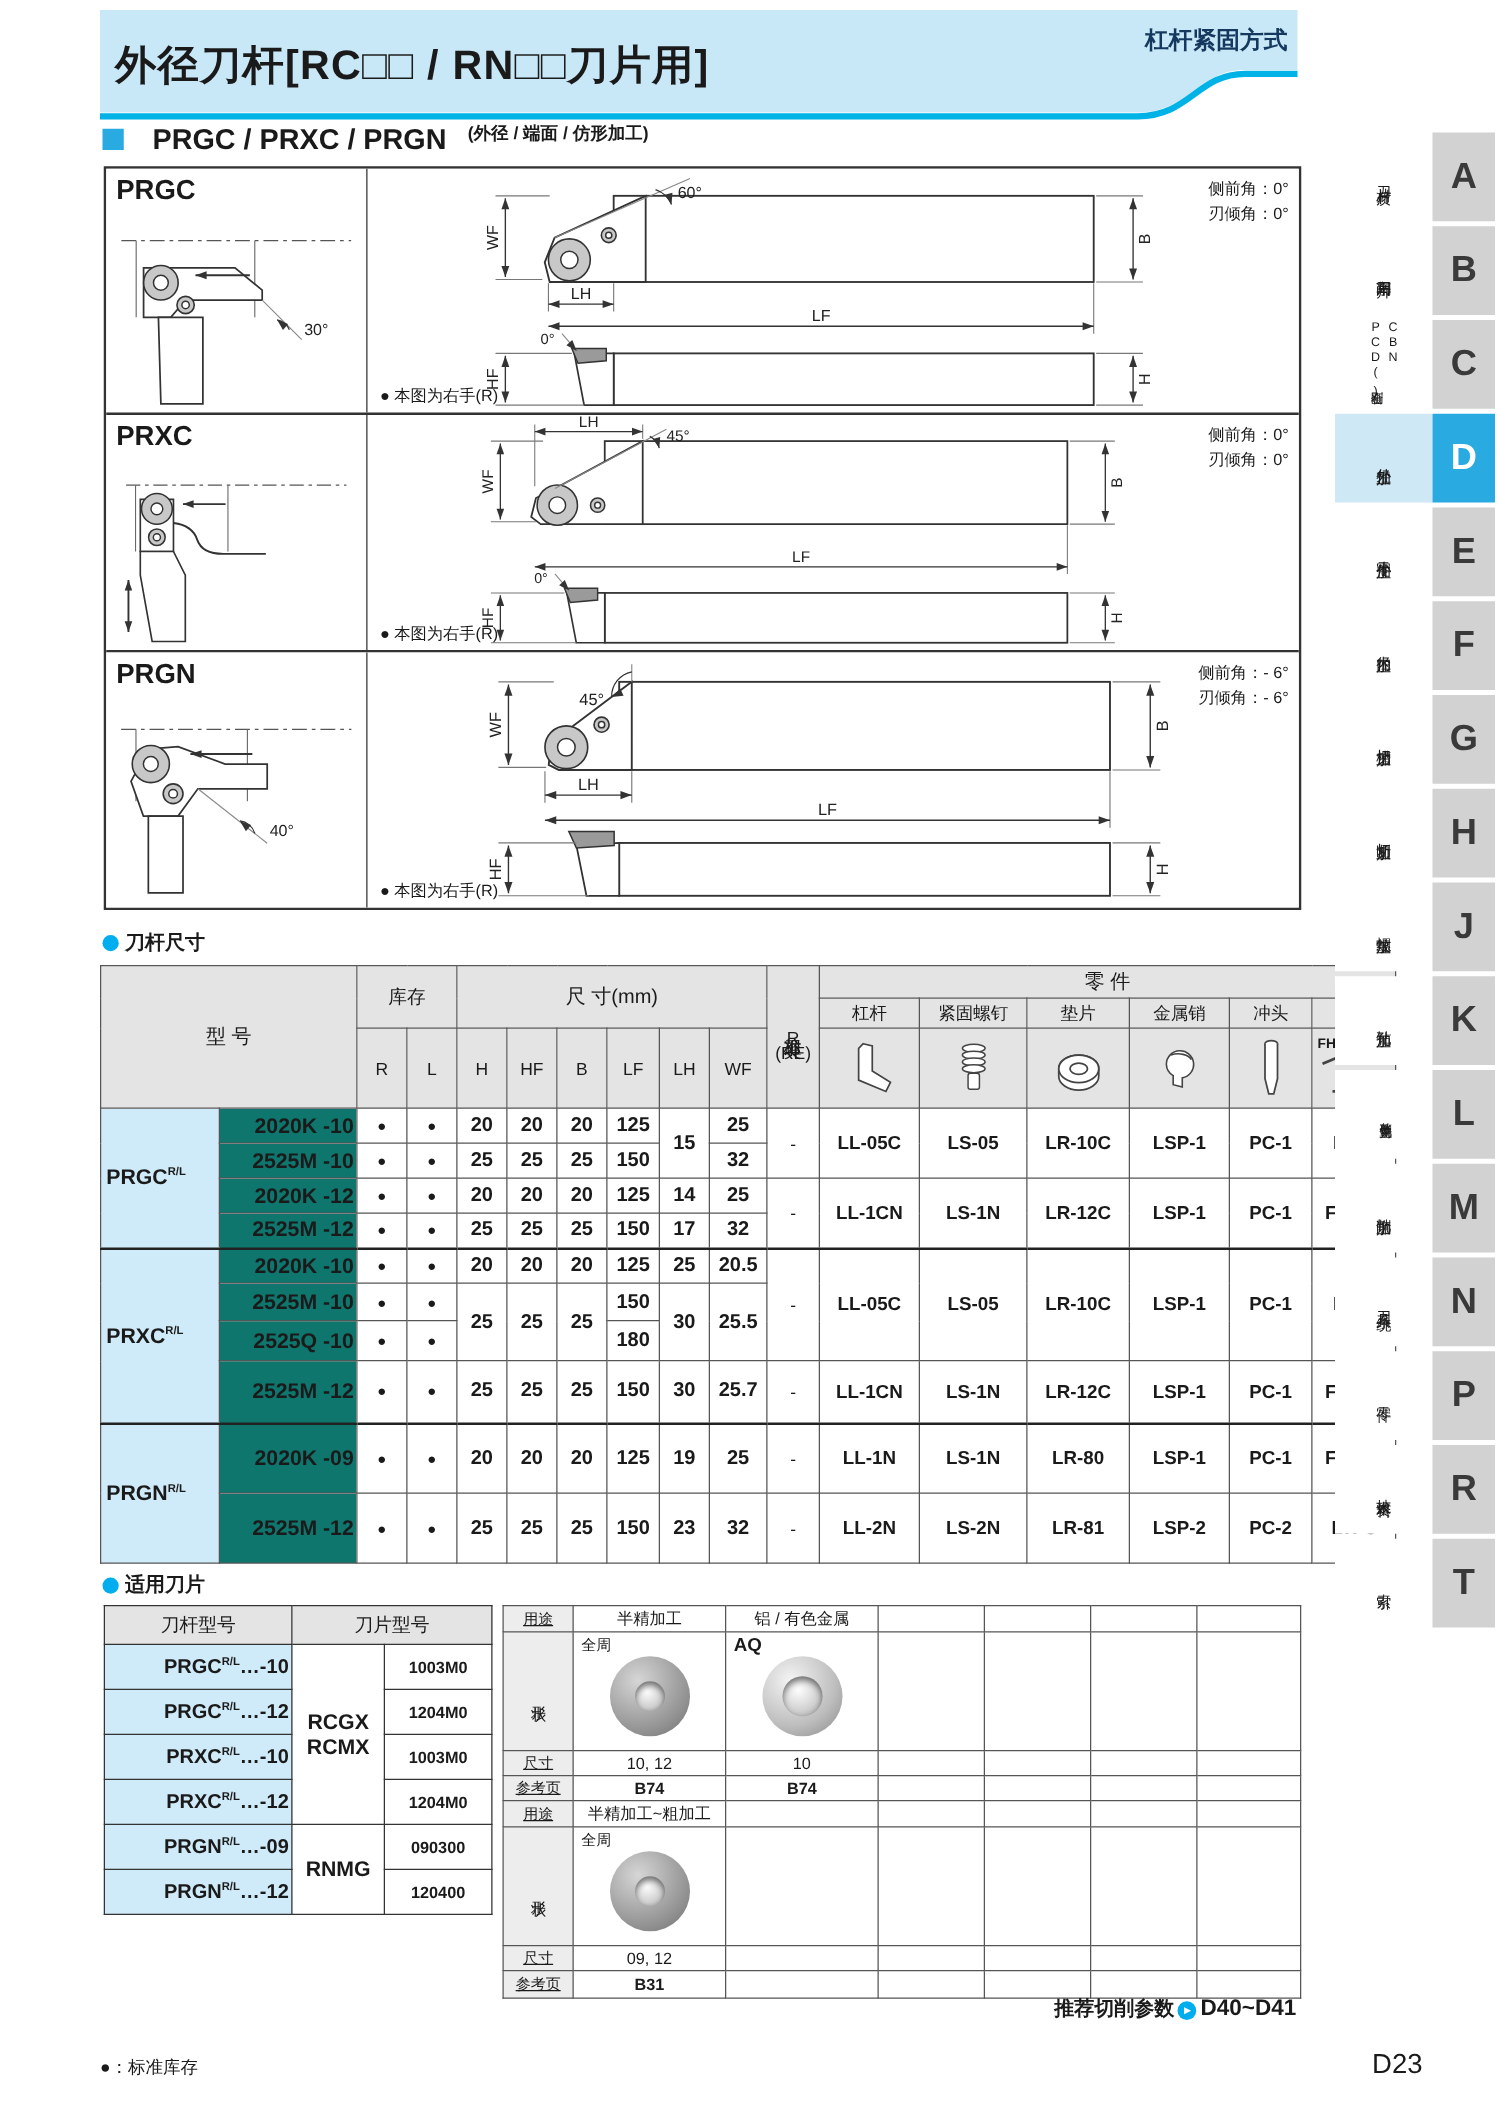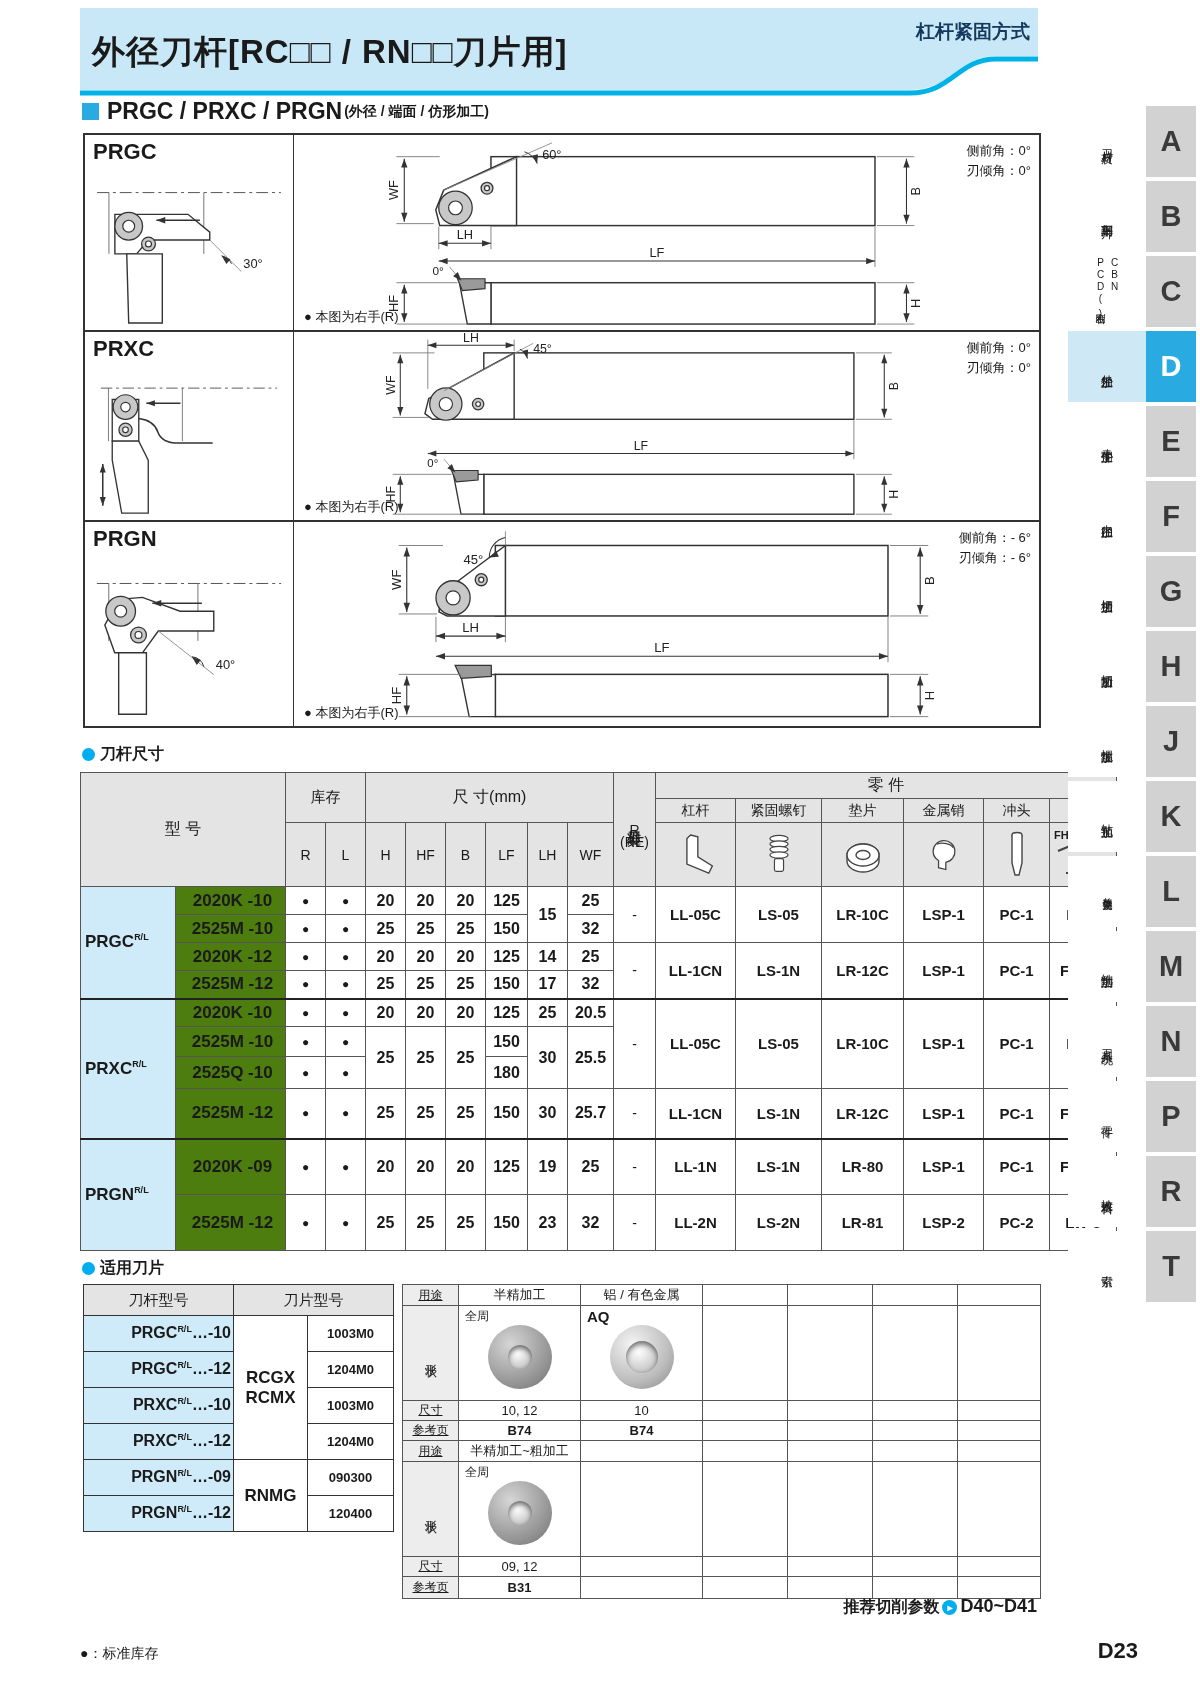--- a/index.html
+++ b/index.html
@@ -4,21 +4,21 @@
 <style>
   html,body{margin:0;padding:0;background:#fff;}
   #page{position:relative;width:1200px;height:1697px;background:#fff;overflow:hidden;
         font-family:"Liberation Sans",sans-serif;color:#1a1a1a;}
   
   #band{position:absolute;left:80px;top:6px;width:960px;height:90px;}
   #band svg{position:absolute;left:0;top:0;}
   .band-title{position:absolute;left:12px;top:24px;font-size:33px;font-weight:bold;letter-spacing:1px;}
   .band-badge{position:absolute;right:10px;top:13px;font-size:19px;font-weight:bold;color:#14385e;}
   
-  .sec-head{position:absolute;left:82px;top:98px;display:flex;align-items:center;}
+  .sec-head{position:absolute;left:82px;top:98px;display:flex;align-items:flex-start;gap:15px;}
   .sec-sq{width:17px;height:17px;background:#29abe2;margin-right:8px;align-self:center;}
   .sec-title{font-size:23px;font-weight:bold;}
   .sec-sub{font-size:14px;font-weight:bold;margin-left:2px;}
   
   #panels{position:absolute;left:83px;top:133px;width:954px;border:2px solid #333;}
   .panel{position:relative;display:flex;border-bottom:2px solid #333;background:#fff;}
   .panel:last-child{border-bottom:none;}
   .panel-left{position:relative;width:208px;border-right:1.5px solid #333;flex:0 0 auto;}
   .panel-name{position:absolute;left:8px;top:4px;font-size:22px;font-weight:bold;}
   .panel-right{position:relative;flex:1;}
@@ -26,21 +26,21 @@
   .hand-note{position:absolute;left:10px;bottom:4px;font-size:13px;}
   .mini-d{position:absolute;left:0;top:22px;}
   
   .dot-title{position:absolute;display:flex;align-items:center;font-size:16px;font-weight:bold;}
   .cdot{width:13px;height:13px;border-radius:50%;background:#00aeef;margin-right:5px;}
   
   #sizetbl{position:absolute;left:80px;top:772px;border-collapse:collapse;table-layout:fixed;}
   #sizetbl td,#sizetbl th{border:1px solid #555;padding:0 2px;text-align:center;vertical-align:middle;
      font-size:14px;overflow:hidden;}
   #sizetbl .hd{background:#e4e4e4;font-weight:normal;}
-  #sizetbl .c-model{background:#4d7c0f;font-weight:bold;font-size:17px;text-align:center;padding-left:6px;}
+  #sizetbl .c-model{background:#0f766e;font-weight:bold;font-size:17px;text-align:right;padding-left:6px;}
   #sizetbl .c-series{background:#cfeaf8;font-weight:bold;font-size:17px;text-align:left;padding-left:4px;}
   #sizetbl .num{font-weight:bold;font-size:16px;}
   #sizetbl .prt{font-weight:bold;font-size:15px;}
   #sizetbl .c-dot{font-size:12px;}
   #sizetbl tr.group-top td{border-top:2.5px solid #222;}
   .rl{font-size:9px;font-weight:bold;vertical-align:super;}
   .vtxt{writing-mode:vertical-rl;text-orientation:upright;letter-spacing:1px;}
   .tipcell{font-size:11px;line-height:12px;}
   .icon-cell svg{display:block;margin:0 auto;}
   .wr-ic{position:relative;width:62px;height:52px;margin:0 auto;}
@@ -67,21 +67,21 @@
        box-shadow:inset 0 3px 5px rgba(0,0,0,.5);}
   .ins.aq2{background:radial-gradient(circle at 35% 30%, #f4f4f4, #bdbdbd 60%, #878787);}
   .ins.aq2::after{width:32px;height:32px;margin:-16px 0 0 -16px;}
   
   #params{position:absolute;left:80px;top:1596px;width:957px;text-align:right;font-weight:bold;font-size:16px;}
   #params .pg{font-size:18px;}
   .circ-arrow{display:inline-block;width:15px;height:15px;border-radius:50%;background:#00aeef;color:#fff;
       font-size:10px;line-height:15px;text-align:center;vertical-align:1px;margin:0 3px;}
   .circ-arrow::after{content:"▸";}
   #stocknote{position:absolute;left:80px;top:1645px;font-size:14px;}
-  #pageno{position:absolute;right:62px;top:1638px;font-size:22px;font-weight:bold;}
+  #pageno{position:absolute;right:62px;top:1638px;font-size:22px;font-weight:normal;}
   
   #sidebar{position:absolute;left:1068px;top:106px;width:128px;display:flex;flex-direction:column;gap:4px;}
   .tab{display:flex;height:71px;cursor:pointer;}
   .tab-label{flex:1;display:flex;align-items:center;justify-content:center;font-size:12px;line-height:14px;
       background:#fff;}
   .tab-label .vtxt{max-height:70px;}
   .tab-letter{width:50px;display:flex;align-items:center;justify-content:center;
       background:#d2d2d2;color:#3a3a3a;font-size:29px;font-weight:bold;}
   .tab.active .tab-label{background:#cfe8f6;}
   .tab.active .tab-letter{background:#29abe2;color:#fff;}

